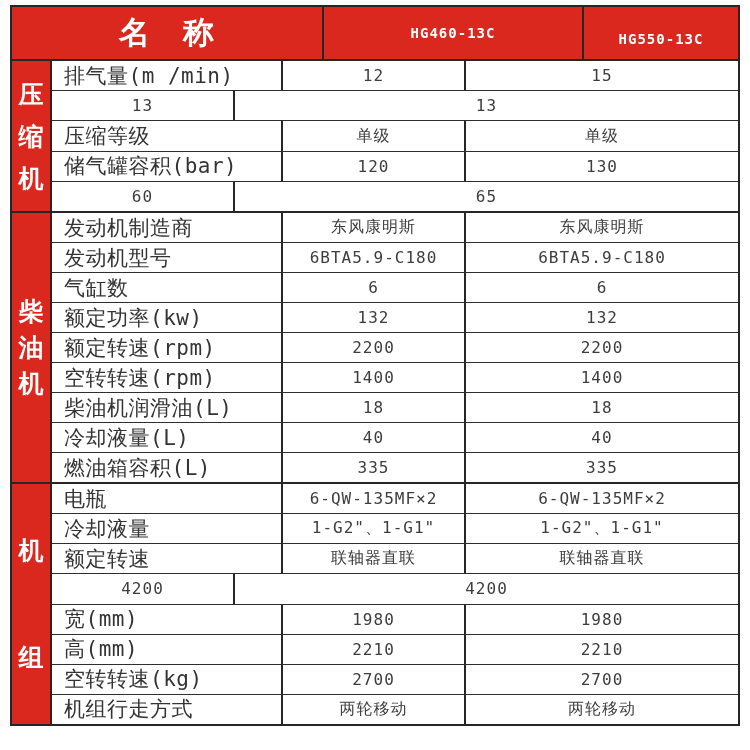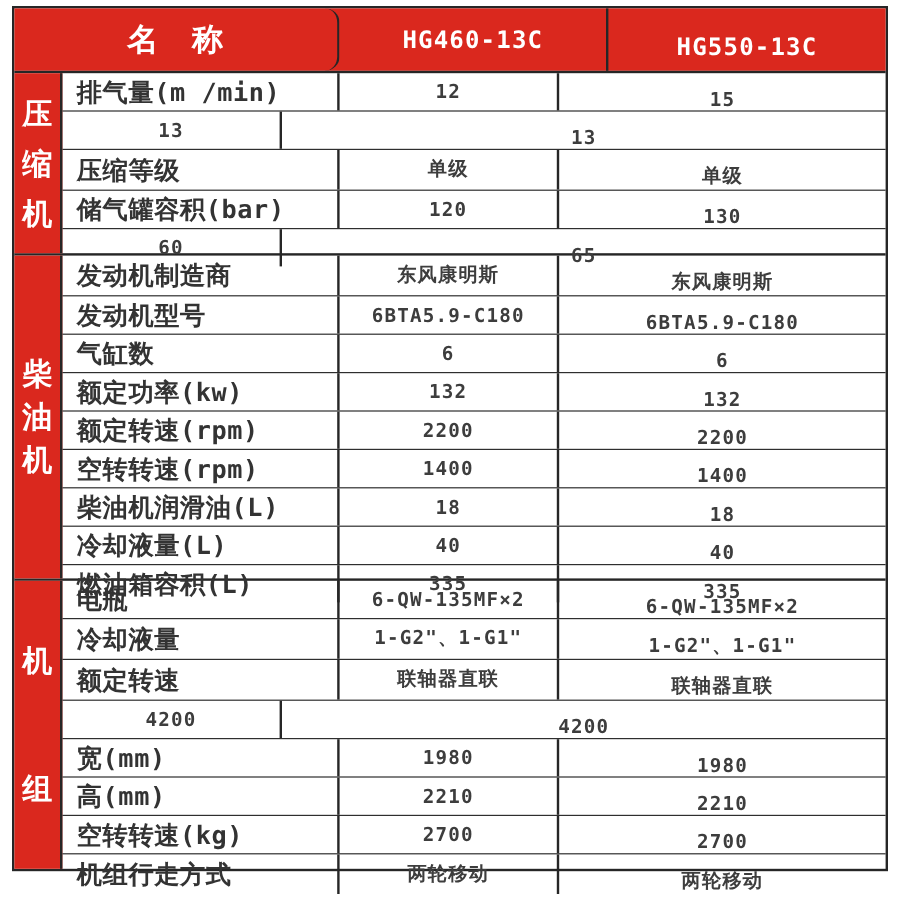--- a/index.html
+++ b/index.html
@@ -9,56 +9,56 @@
   }
   .spec-table{
     position:absolute;left:10px;top:5px;width:730px;
     box-sizing:border-box;border:2.5px solid var(--border-dark,#262626);
     background:#ffffff;
   }
   
   .thead{display:flex;height:52px;background:var(--accent-red,#da281e);}
   .th{display:flex;align-items:center;justify-content:center;box-sizing:border-box;
       color:var(--header-text,#ffffff);font-weight:bold;}
-  .th-name{width:271px;border-right:2px solid var(--border-dark,#262626);
-      font-size:26px;letter-spacing:1px;border-radius:12px;}
-  .th-model{width:224px;border-right:2px solid var(--border-dark,#262626);
-      font-size:20px;font-family:"DejaVu Sans Mono","DejaVu Sans",monospace;letter-spacing:1px;}
+  .th-name{width:312px;border-right:2px solid var(--border-dark,#262626);
+      font-size:31px;letter-spacing:1px;}
+  .th-model{width:260px;border-right:2px solid var(--border-dark,#262626);
+      font-size:14px;font-family:"DejaVu Sans Mono","DejaVu Sans",monospace;letter-spacing:1px;}
   .th-model2{flex:1;border-right:none;margin-top:11px;}
   
   .section{display:flex;border-top:2px solid var(--border-dark,#262626);}
   .sec1{height:150px;}
   .sec2{height:269px;}
   .sec3{height:240px;}
   .vcell{
     width:40px;box-sizing:border-box;background:var(--accent-red,#da281e);
     border-right:2px solid var(--border-dark,#262626);
     display:flex;flex-direction:column;align-items:center;justify-content:center;
     color:var(--header-text,#ffffff);font-weight:bold;font-size:25px;line-height:1;
   }
   .sec1 .vcell{gap:17px;}
   .sec2 .vcell{gap:11px;}
   .sec3 .vcell{gap:82px;}
-  .rows{flex:1;display:flex;flex-direction:column;font-weight:bold;}
+  .rows{flex:1;display:flex;flex-direction:column;}
   .row{flex:1;display:flex;box-sizing:border-box;
        border-bottom:1.5px solid #2e2e2e;}
   .row:last-child{border-bottom:none;}
   .cell{display:flex;align-items:center;box-sizing:border-box;
         font-family:"DejaVu Sans Mono","DejaVu Sans",sans-serif;}
   .c-label{
     width:231px;border-right:2px solid var(--border-dark,#262626);
     padding-left:12px;font-size:21px;letter-spacing:0.5px;
     color:var(--label-text,#333333);
   }
   .c-val{
     width:183px;border-right:2px solid var(--border-dark,#262626);
     justify-content:center;font-size:16px;letter-spacing:1px;
     color:var(--value-text,#3d3d3d);
   }
-  .c-val2{flex:1;border-right:none;margin-top:12px;}
+  .c-val2{flex:1;border-right:none;}
 </style>
 </head>
 <body>
 
 <div class="page">
   <div class="spec-table">
 
     <div class="thead">
       <div class="th th-name">名　称</div>
       <div class="th th-model">HG460-13C</div>

